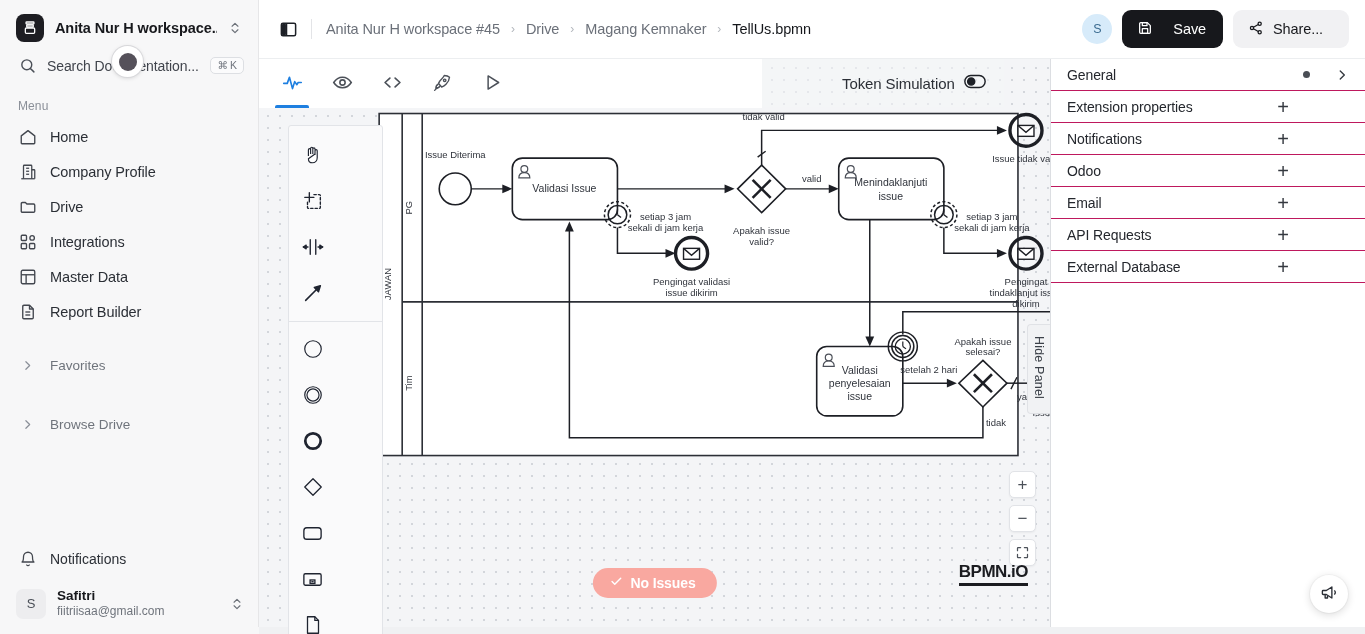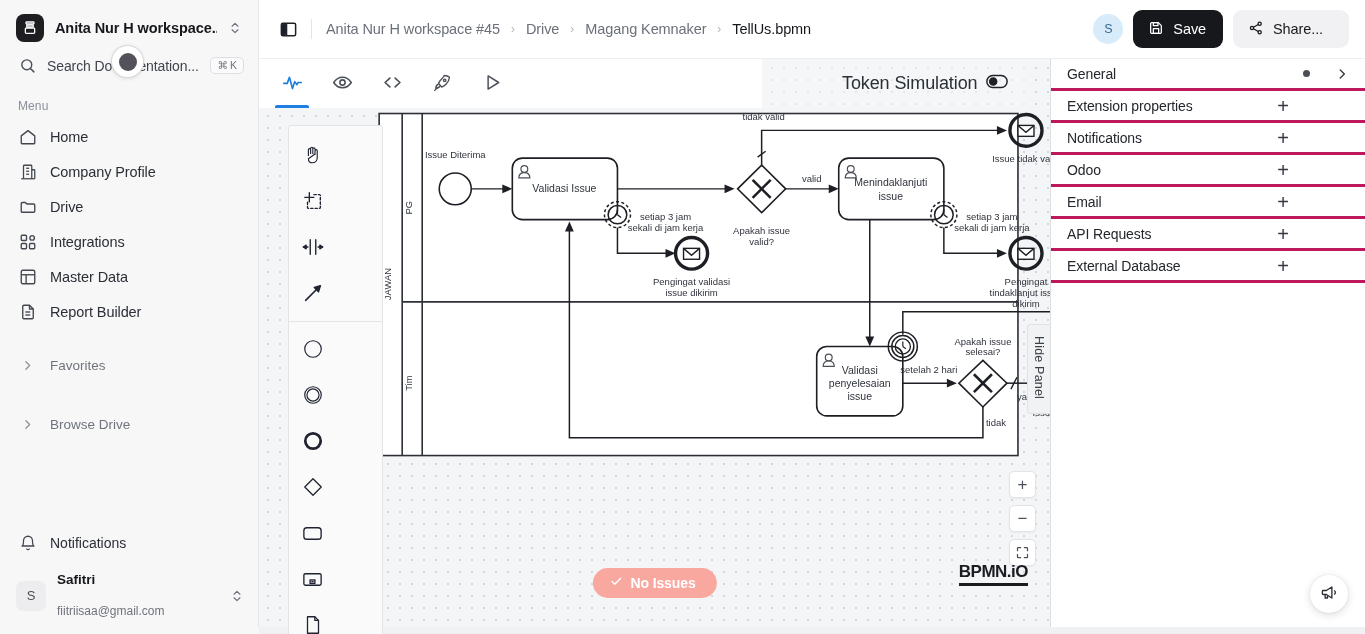--- a/index.html
+++ b/index.html
@@ -56,21 +56,21 @@
 
   .notif-row { display:flex; align-items:center; gap:13px; padding:9px 14px 13px 18px; cursor:pointer;
                font-size:14px; color:#2b2f36; }
   .user-row { display:flex; align-items:center; gap:11px; padding:6px 12px 14px 16px; cursor:pointer;}
   .avatar-sq {
     width:30px;height:30px;border-radius:7px;background:#ededef;color:#4a4f57;
     display:flex;align-items:center;justify-content:center;font-size:13px;flex:0 0 30px;
   }
   .user-meta { flex:1; min-width:0;}
   .user-name { font-size:13.5px; font-weight:600; color:#17181c; line-height:1.25;}
-  .user-mail { font-size:12px; color:#6f747c; line-height:1.3; white-space:nowrap; overflow:hidden;margin-top:16px;}
+  .user-mail { font-size:12px; color:#6f747c; line-height:1.3; white-space:nowrap; overflow:hidden;}
 
   .cursor-ring {
     position:absolute; left:112px; top:46px; width:31px; height:31px;
     border-radius:50%; background:#ffffff;
     box-shadow:0 0 0 1px #d8d8db, 0 1px 4px rgba(0,0,0,.17);
     display:flex;align-items:center;justify-content:center; z-index:40;
   }
   .cursor-dot { width:18px;height:18px;border-radius:50%;background:#55515a; }
 
   
@@ -85,21 +85,21 @@
   .crumb { font-size:14.5px; color:#6b7079; cursor:pointer; white-space:nowrap; letter-spacing:-0.1px;}
   .crumb.active { color:#15171b; font-weight:500;}
   .crumb-sep { color:#b3b7bd; padding:0 11px; font-size:12px; display:flex; align-items:center;}
   .top-right { display:flex; align-items:center; gap:10px;}
   .avatar-c {
     width:30px;height:30px;border-radius:50%;background:#d7ebfa;color:#3c6c91;
     display:flex;align-items:center;justify-content:center;font-size:12.5px;
   }
   .btn-save {
     background:#17181c;color:#fff;border-radius:9px;height:38px;
-    display:flex;align-items:center;gap:9px;padding:0 17px 0 15px;
+    display:flex;align-items:center;gap:20px;padding:0 17px 0 15px;
     font-size:14.5px;font-weight:500;cursor:pointer;letter-spacing:-0.1px;
   }
   .btn-share {
     background:#f1f1f3;color:#17181c;border-radius:9px;height:38px;
     display:flex;align-items:center;gap:9px;padding:0 26px 0 15px;
     font-size:14.5px;font-weight:500;cursor:pointer;letter-spacing:-0.1px;
   }
 
   
   .editor { flex:1; display:flex; min-height:0; border-top:1px solid #eceef0;}
@@ -118,21 +118,21 @@
   .tabbtn.active { color:#1e7fe0; }
   .tabbtn.active::after{
     content:""; position:absolute; left:8px; right:8px; bottom:0; height:3px;
     background:#1e7fe0; border-radius:2px 2px 0 0;
   }
   .tokensim {
     position:absolute; left:503px; top:0; height:48px; z-index:12;
     display:flex; align-items:center; gap:9px; padding:0 18px 0 80px;
     background:rgba(244,245,247,.55); cursor:pointer;
   }
-  .tokensim .ts-label { font-size:18px; color:#2b2f36; letter-spacing:-0.1px;}
+  .tokensim .ts-label { font-size:15px; color:#2b2f36; letter-spacing:-0.1px;}
 
   
   .palette {
     position:absolute; left:29px; top:66px; width:95px;
     background:#fafafb; border:1px solid #e2e4e8; border-radius:3px;
     padding:6px 0 4px; z-index:10;
     display:flex; flex-wrap:wrap; align-content:flex-start;
   }
   .pal-cell { width:47px;height:46px; display:flex;align-items:center;justify-content:center; cursor:pointer; color:#1f2430;}
   .pal-sep { width:100%; height:1px; background:#e2e4e8; margin:5px 0 4px; }
@@ -169,21 +169,21 @@
   
   .props { width:315px; flex:0 0 315px; background:#fff; border-left:1px solid #dcdee2;
            display:flex; flex-direction:column; }
   .props-head {
     height:64px; flex:0 0 64px; background:#eff0f1; border-bottom:1px solid #d6d8dc;
     display:flex; align-items:center; gap:13px; padding:0 16px;
   }
   .props-title { font-size:13px; font-weight:700; color:#2b2f36; letter-spacing:.45px;}
   .prow {
     height:32px; display:flex; align-items:center; padding:0 16px;
-    border-bottom:3px solid #be185d; cursor:pointer; background:#fff;
+    border-bottom:1px solid #be185d; cursor:pointer; background:#fff;
   }
   .prow .plabel { font-size:14px; color:#24272d; flex:1; letter-spacing:-.1px;}
   .pdot { width:7px;height:7px;border-radius:50%;background:#4a4e55; margin-right:25px;}
   .pchev { color:#34383f; display:flex; align-items:center;}
   .pplus { color:#34383f; font-size:20px; line-height:1; margin-right:60px; font-weight:300;}
 
   .fab {
     position:absolute; right:17px; bottom:21px; width:38px;height:38px;border-radius:50%;
     background:#fff; box-shadow:0 2px 9px rgba(0,0,0,.14), 0 0 0 1px rgba(0,0,0,.03);
     display:flex;align-items:center;justify-content:center;cursor:pointer;z-index:50;color:#2b2f36;

